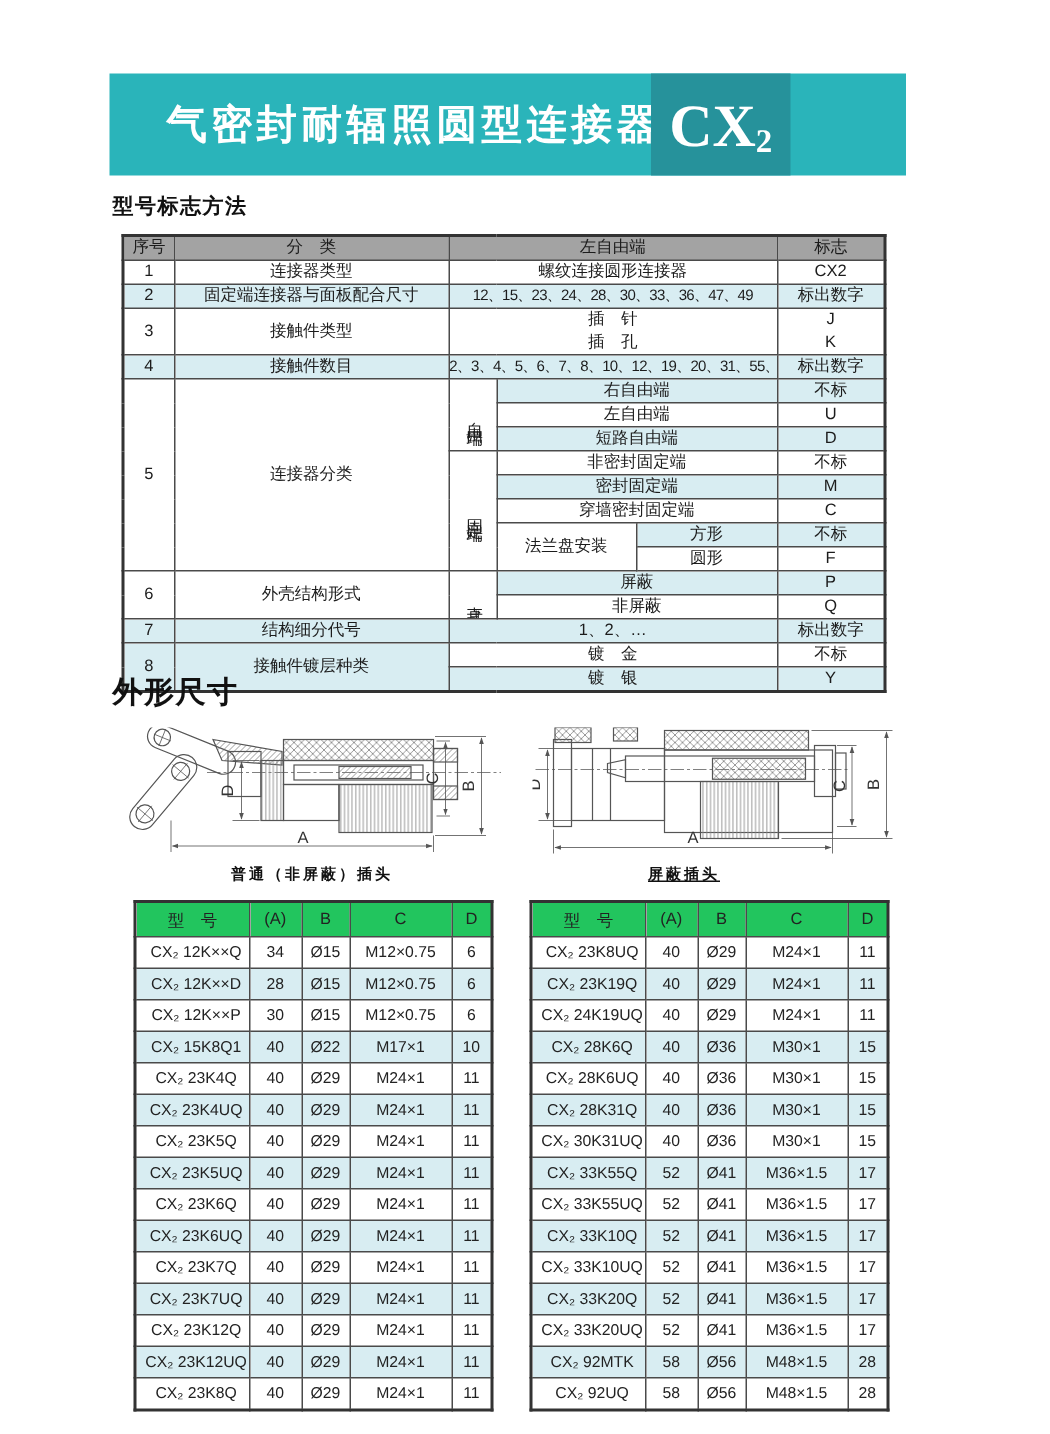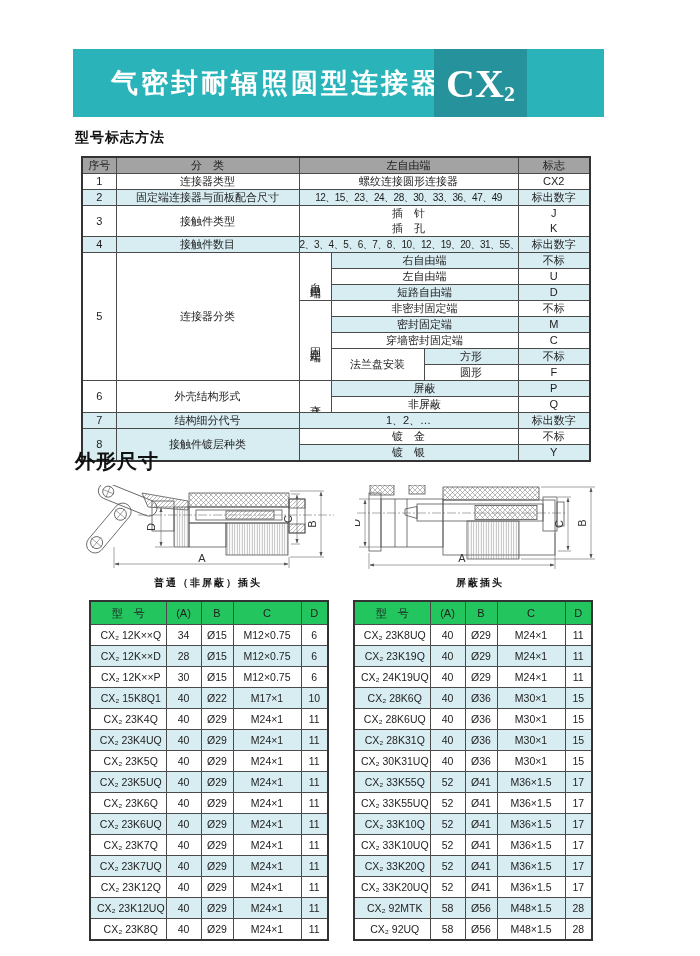--- a/index.html
+++ b/index.html
@@ -37,21 +37,21 @@
   
   .draw{position:absolute;top:485px;}
   #drawL{left:76px;}
   #drawR{left:355px;}
   .draw text{fill:#333;font-size:11px;font-family:"Liberation Sans","DejaVu Sans",sans-serif;}
 
   
   .cap{position:absolute;top:576px;width:238px;text-align:center;font-size:10px;
        font-weight:bold;letter-spacing:2px;color:#111;}
   #capL{left:89px;}
-  #capR{left:361px;}
+  #capR{left:337px;text-decoration:underline;}
 
   
   .spec{position:absolute;top:600px;width:238px;border-collapse:collapse;table-layout:fixed;
        font-size:10.5px;border:2px solid #333;color:#222;}
   #specL{left:89px;}
   #specR{left:353px;}
   .spec th,.spec td{border:1px solid #4a4a4a;height:20px;text-align:center;padding:0;
        white-space:nowrap;overflow:hidden;font-weight:normal;}
   .spec thead th{background:#22c55e;height:22px;font-size:11px;}
   .spec td.model{text-align:center;padding-left:5px;}

